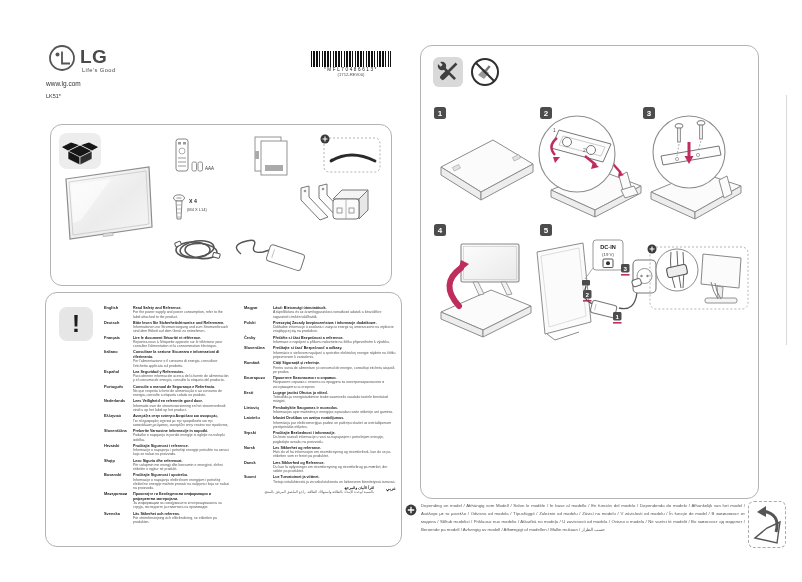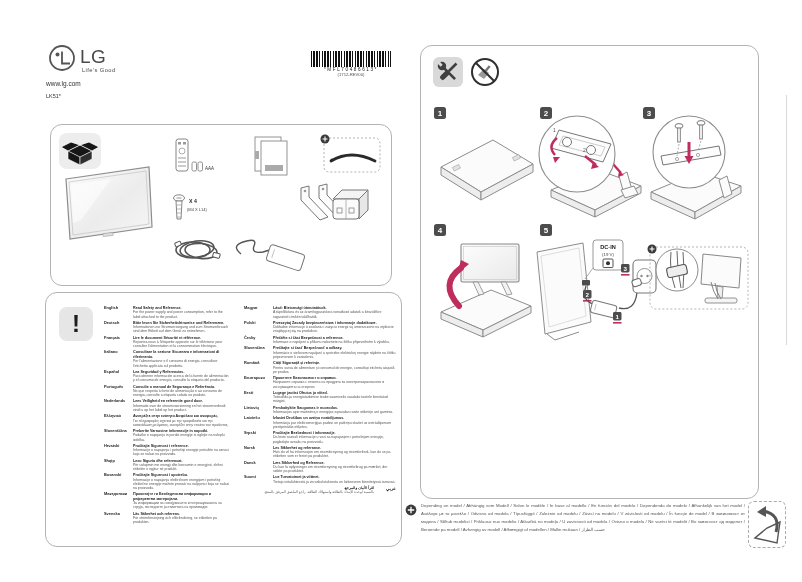--- a/index.html
+++ b/index.html
@@ -1,21 +1,21 @@
 <!DOCTYPE html>
 <html style="--accent: #bf2d5c; --badge: #4c4c4c;"><head>
 <meta charset="utf-8">
 <style>
   html,body{margin:0;padding:0;background:#fff;}
   .page{position:relative;width:802px;height:582px;background:#ffffff;overflow:hidden;
         font-family:"Liberation Sans",sans-serif;color:#333;}
   .abs{position:absolute;}
   .card{position:absolute;border:1px solid #b3b3b3;border-radius:12px;background:#fff;}
   
-  .wordmark{font-size:19px;font-weight:normal;color:#4a4a4a;letter-spacing:.5px;line-height:1;}
+  .wordmark{font-size:19px;font-weight:bold;color:#4a4a4a;letter-spacing:.5px;line-height:1;}
   .tagline{font-size:5.8px;color:#4a4a4a;letter-spacing:.4px;}
   .website{font-size:6.5px;color:#333;}
   .model{font-size:5.5px;color:#333;}
   
   .bars{width:80px;height:16px;background:repeating-linear-gradient(90deg,#111 0 1px,#fff 1px 2px,#111 2px 4px,#fff 4px 5px,#111 5px 7px,#fff 7px 8px,#111 8px 9px,#fff 9px 11px);}
   .barcode-text{font-size:4.6px;letter-spacing:1.6px;text-align:center;width:80px;color:#222;}
   .barcode-rev{font-size:4.2px;text-align:center;width:80px;color:#555;}
   
   .excl-icon{background:#e6e6e6;border-radius:8px;display:flex;align-items:center;justify-content:center;
              font-size:24px;font-weight:bold;color:#1d1d1d;}

